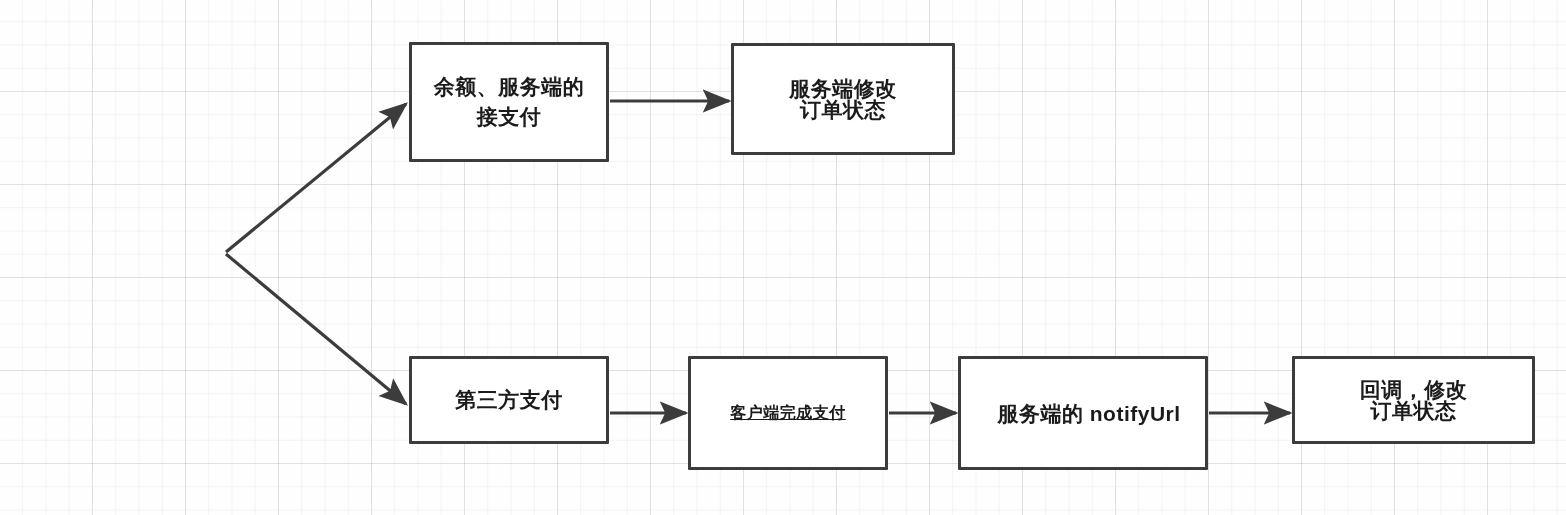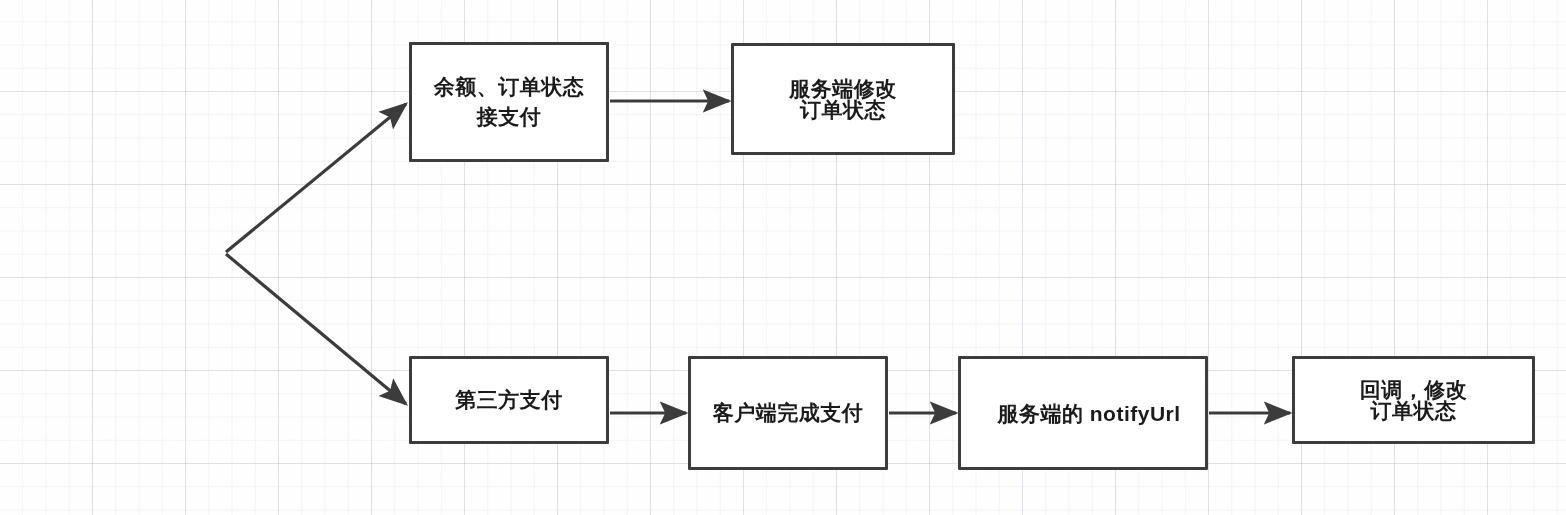--- a/index.html
+++ b/index.html
@@ -79,34 +79,34 @@
 
     <line x1="610" y1="413" x2="686" y2="413" stroke="#3c3c3c" stroke-width="3.2" marker-end="url(#arrowhead)"></line>
 
     <line x1="889" y1="413" x2="956" y2="413" stroke="#3c3c3c" stroke-width="3.2" marker-end="url(#arrowhead)"></line>
 
     <line x1="1209" y1="413" x2="1290" y2="413" stroke="#3c3c3c" stroke-width="3.2" marker-end="url(#arrowhead)"></line>
   </svg>
 
 
   <div class="node n-tight" id="node-balance-points-pay" style="left: 409px; top: 42px; width: 200px; height: 120px; font-size: 21px; border-color: rgb(60, 60, 60); background: rgb(255, 255, 255); color: rgb(27, 27, 27);">
-    <span class="line">余额、订单状态</span>
+    <span class="line">余额、服务端的</span>
     <span class="line">接支付</span>
   </div>
 
   <div class="node n-loose" id="node-server-modify-order" style="left: 731px; top: 43px; width: 224px; height: 112px; font-size: 21px; border-color: rgb(60, 60, 60); background: rgb(255, 255, 255); color: rgb(27, 27, 27);">
     <span class="line">服务端修改</span>
     <span class="line">订单状态</span>
   </div>
 
   <div class="node n-tight" id="node-third-party-pay" style="left: 409px; top: 356px; width: 200px; height: 88px; font-size: 21px; border-color: rgb(60, 60, 60); background: rgb(255, 255, 255); color: rgb(27, 27, 27);">
     <span class="line">第三方支付</span>
   </div>
 
-  <div class="node n-tight" id="node-client-complete-pay" style="left: 688px; top: 356px; width: 200px; height: 114px; font-size: 21px; border-color: rgb(60, 60, 60); background: rgb(255, 255, 255); color: rgb(27, 27, 27);">
+  <div class="node n-tight" id="node-client-complete-pay" style="left: 688px; top: 356px; width: 200px; height: 114px; font-size: 16px; border-color: rgb(60, 60, 60); background: rgb(255, 255, 255); color: rgb(27, 27, 27); text-decoration: underline;">
     <span class="line">客户端完成支付</span>
   </div>
 
   <div class="node n-loose" id="node-server-notify-url" style="left: 958px; top: 356px; width: 250px; height: 114px; font-size: 21px; border-color: rgb(60, 60, 60); background: rgb(255, 255, 255); color: rgb(27, 27, 27); padding-left: 12px;">
     <span class="line">服务端的 notifyUrl</span>
   </div>
 
   <div class="node n-loose" id="node-callback-modify-order" style="left: 1292px; top: 356px; width: 243px; height: 88px; font-size: 21px; border-color: rgb(60, 60, 60); background: rgb(255, 255, 255); color: rgb(27, 27, 27);">
     <span class="line">回调，修改</span>
     <span class="line">订单状态</span>

